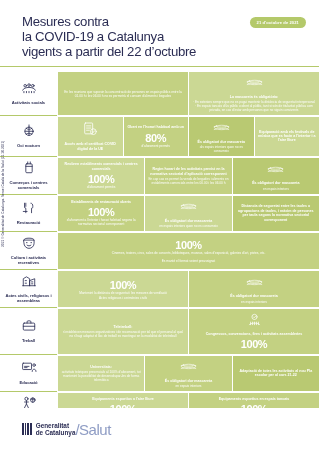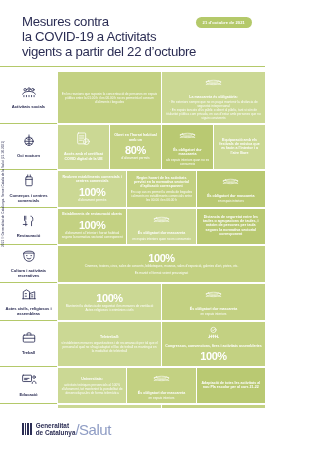--- a/index.html
+++ b/index.html
@@ -4,21 +4,21 @@
 <style>
   * { box-sizing: border-box; margin: 0; padding: 0; }
   body {
     width: 319px; height: 450px;
     background: #ffffff;
     font-family: "Liberation Sans", sans-serif;
     color: #2b2d54;
     overflow: hidden;
     position: relative;
   }
-  .page { width: 265px; height: 450px; position: relative; }
+  .page { width: 319px; height: 450px; position: relative; }
 
   
   .header { padding: 14px 14px 6px 22px; position: relative; }
   .title { font-size: 13.2px; line-height: 15.2px; letter-spacing: -0.3px; color: #2b2d54; }
   .title .b { font-weight: normal; }
   .date-badge {
     position: absolute; right: 13px; top: 17px;
     background: #b4c96a; color: #ffffff;
     font-size: 4.1px; font-weight: bold;
     padding: 3px 7px; border-radius: 8px;
@@ -84,21 +84,21 @@
   .divider { height: 0.8px; background: #b4c96a; width: 100%; }
 </style>
 </head>
 <body>
 
 <div class="page">
 
   <div class="header">
     <div class="title">
       <div>Mesures contra</div>
-      <div><span>la </span><span class="b">COVID-19</span><span> a </span><span class="b">Activitats</span></div>
+      <div><span>la </span><span class="b">COVID-19</span><span> a </span><span class="b">Catalunya</span></div>
       <div>vigents a partir del 22 d’octubre</div>
     </div>
     <div class="date-badge">21 d’octubre de 2021</div>
   </div>
 
   <div class="divider"></div>
 
   <div class="table" id="table">
       <div class="row">
         <div class="side">

